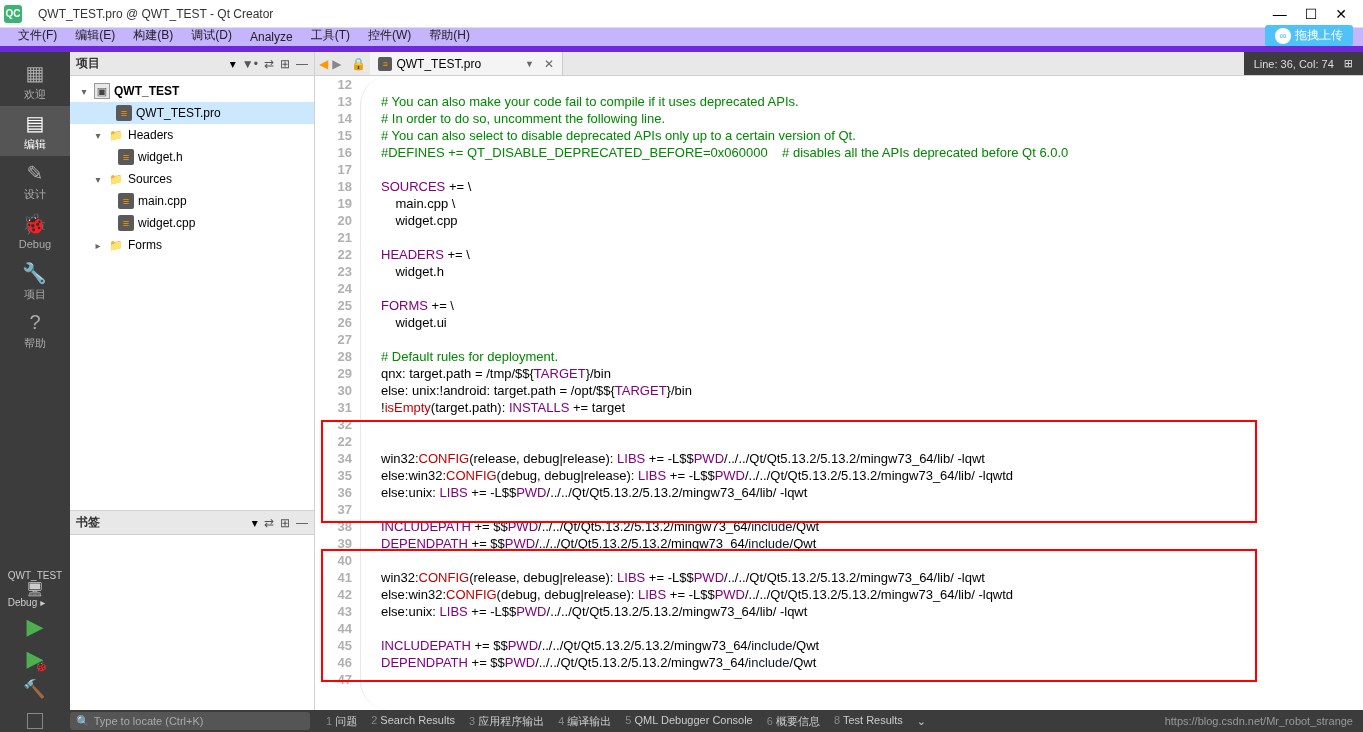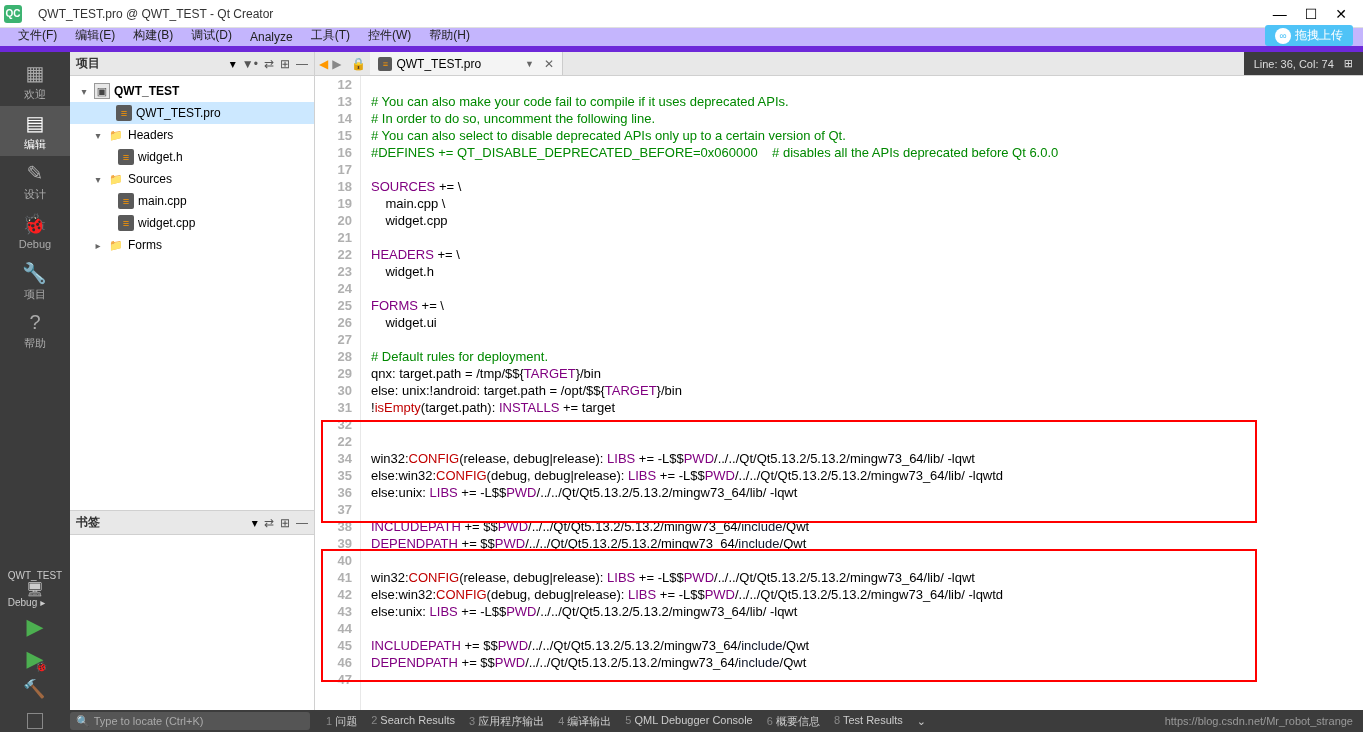--- a/index.html
+++ b/index.html
@@ -41,21 +41,21 @@
 .tab-bar { height: 24px; background: #e8e8e8; display: flex; align-items: center; border-bottom: 1px solid #d0d0d0; }
 .tab-bar .nav-arrows { display: flex; padding: 0 4px; gap: 4px; color: #888; }
 .tab-bar .nav-arrows .a-left { color: #ff9800; }
 .tab-bar .file-tab { display: flex; align-items: center; gap: 4px; padding: 0 8px; background: #f4f4f4; height: 100%; border-right: 1px solid #ccc; }
 .tab-bar .file-tab .fic { width: 14px; height: 14px; background: #5a5a5a; display: inline-flex; align-items: center; justify-content: center; color: #ff9800; font-size: 9px; border-radius: 2px; }
 .tab-bar .file-tab .dd { color: #666; font-size: 9px; margin-left: 40px; }
 .tab-bar .file-tab .close { color: #666; margin-left: 6px; }
 .tab-bar .right-status { margin-left: auto; padding: 0 10px; background: #3c3c3c; color: #ddd; height: 100%; display: flex; align-items: center; font-family: Consolas, monospace; font-size: 11px; }
 .code-editor { flex: 1; display: flex; overflow: auto; font-family: Consolas, "Courier New", monospace; font-size: 13px; line-height: 17px; position: relative; }
 .gutter { width: 45px; text-align: right; padding-right: 8px; color: #b0b0b0; background: #fff; user-select: none; font-weight: bold; }
-.code { flex: 1; white-space: pre; color: #000; position: relative; padding-left: 10px; border-left: 1px solid #e8e8e8; }
+.code { flex: 1; white-space: pre; color: #000; position: relative; padding-left: 20px; border-left: 1px solid #e8e8e8; border-radius: 29px; }
 .c-comment { color: #008800; }
 .c-red { color: #c00000; }
 .c-purple { color: #800080; }
 .c-olive { color: #0f172a; }
 .red-box1 { position: absolute; left: 321px; top: 420px; width: 936px; height: 103px; border: 2px solid red; pointer-events: none; }
 .red-box2 { position: absolute; left: 321px; top: 549px; width: 936px; height: 133px; border: 2px solid red; pointer-events: none; }
 .statusbar { height: 22px; background: #3c3c3c; color: #ccc; display: flex; align-items: center; font-size: 11px; position: absolute; bottom: 0; left: 0; right: 0; }
 .statusbar .left-sq { width: 70px; display: flex; justify-content: center; }
 .statusbar .left-sq .sq { width: 16px; height: 16px; border: 1px solid #888; }
 .statusbar .search-box { width: 240px; height: 18px; background: #555; border-radius: 3px; display: flex; align-items: center; padding: 0 6px; gap: 4px; color: #aaa; }

